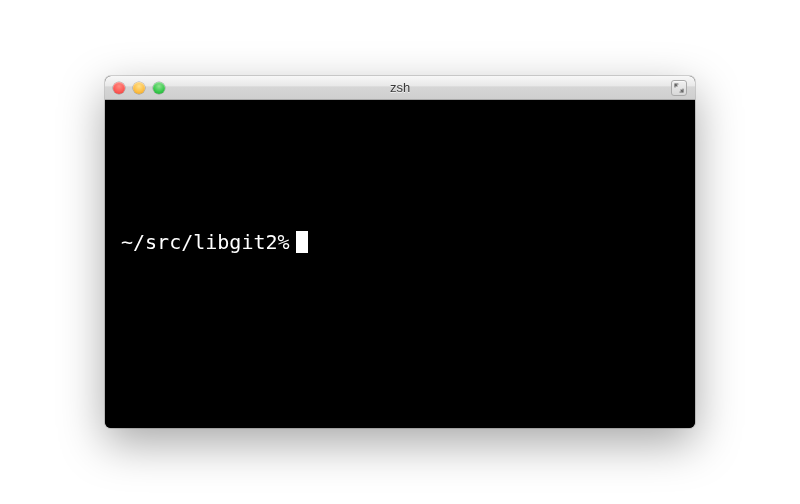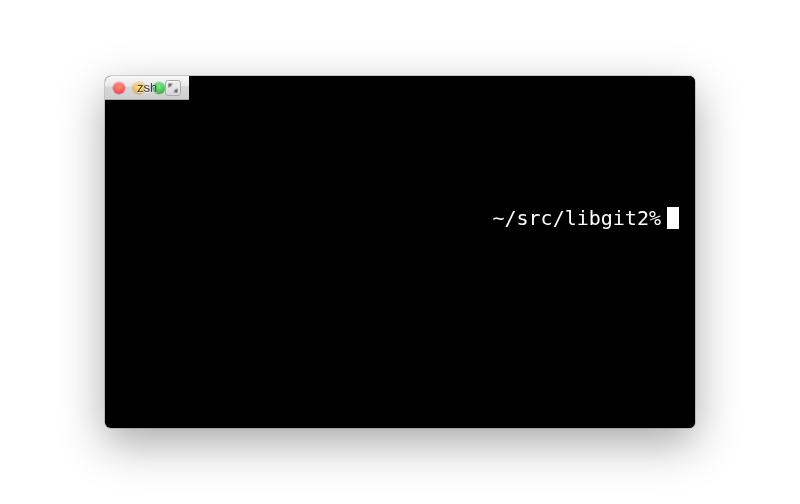--- a/index.html
+++ b/index.html
@@ -17,22 +17,21 @@
       font-family: "Lucida Grande", "Helvetica Neue", Arial, sans-serif;
     }
     .window {
       width: 590px;
       height: 352px;
       border-radius: 6px;
       overflow: hidden;
       box-shadow: 0 15px 45px rgba(0,0,0,0.35), 0 0 0 1px rgba(0,0,0,0.15);
       background: #000;
       display: flex;
-      flex-direction: row;
-      gap: 16px;
+      flex-direction: column;
     }
     .titlebar {
       height: 24px;
       background: linear-gradient(to bottom, #f7f7f7 0%, #e8e8e8 45%, #d6d6d6 46%, #cfcfcf 100%);
       border-bottom: 1px solid #a9a9a9;
       display: flex;
       align-items: center;
       padding: 0 8px;
       position: relative;
     }
@@ -82,21 +81,21 @@
       color: #ffffff;
       position: relative;
     }
     .prompt-row {
       position: absolute;
       left: 16px;
       right: 16px;
       top: 130px;
       display: flex;
       align-items: center;
-      justify-content: flex-end;
+      justify-content: flex-start;
     }
     .prompt-left {
       display: flex;
       align-items: center;
       white-space: pre;
     }
     .cursor-block {
       display: inline-block;
       width: 12px;
       height: 22px;

